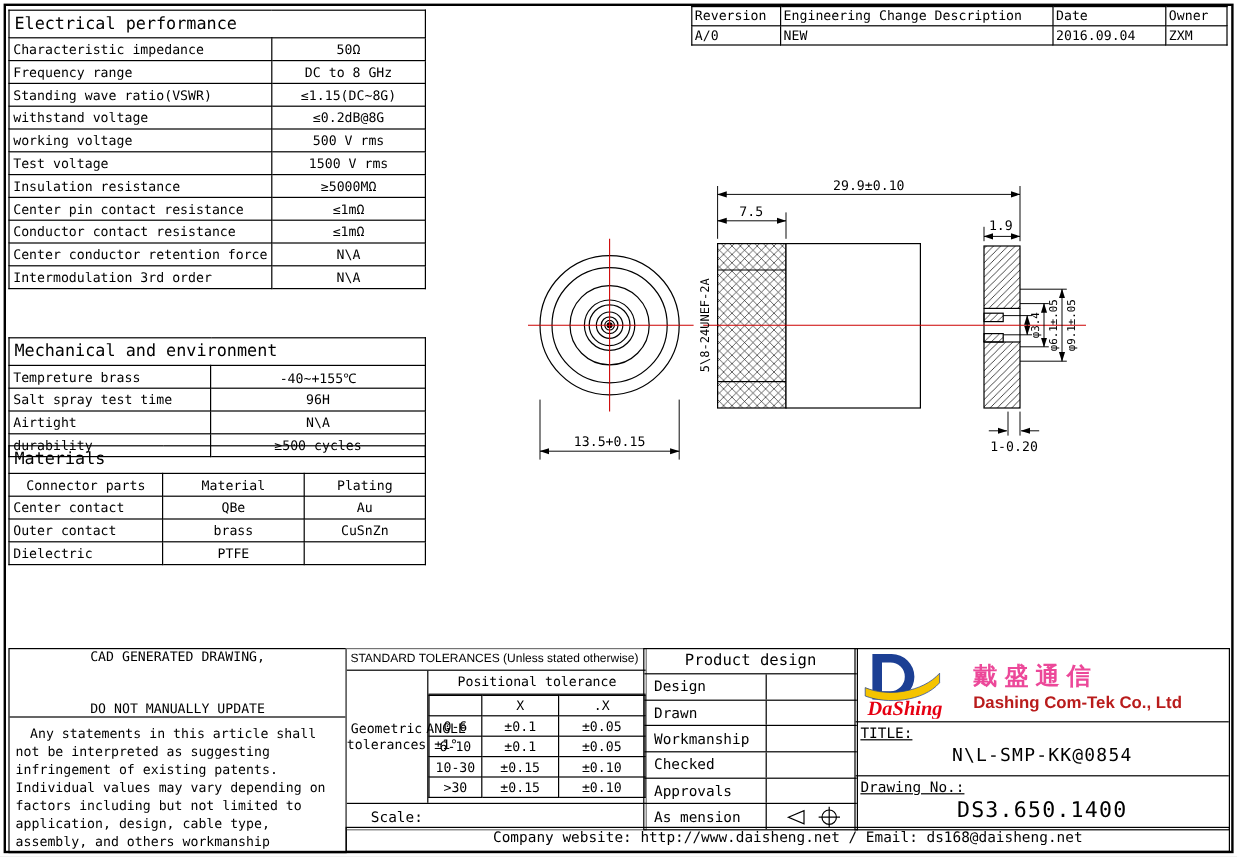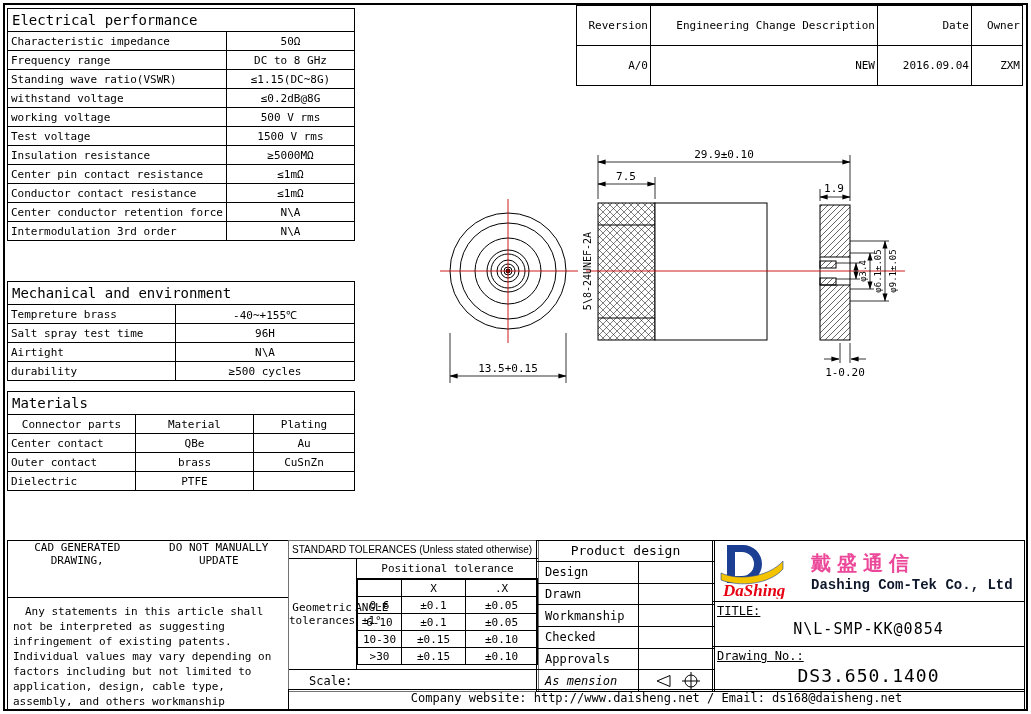--- a/index.html
+++ b/index.html
@@ -9,52 +9,52 @@
   .abs{position:absolute;}
   table{border-collapse:collapse;}
   td{border:1px solid #000;font-weight:normal;}
 
   .spec-table{font-size:11px;}
   .spec-table td{height:18px;padding:0 3px;white-space:nowrap;}
   .spec-title{font-size:14px;height:22px !important;padding:0 4px !important;}
   .val{text-align:center;}
 
   .rev-table{font-size:11px;}
-  .rev-table td{height:15px;text-align:right;padding:12px 2px;white-space:nowrap;}
+  .rev-table td{height:15px;text-align:left;padding:0 2px;white-space:nowrap;}
 
   
   .note-box{border:1px solid #000;}
   .cad-note{height:56px;border-bottom:1px solid #000;text-align:center;font-size:11px;
-            display:flex;flex-direction:row;justify-content:space-between;gap:3px;}
+            display:flex;flex-direction:column;justify-content:space-between;gap:3px;}
   .statement{padding:6px 5px;font-size:11px;line-height:15px;text-indent:12px;}
 
   .tol-box{border:1px solid #737373;font-size:11px;}
   .tol-header{height:17px;line-height:17px;border-bottom:1px solid #000;
               font-family:"Liberation Sans",sans-serif;font-size:10px;padding-left:3px;white-space:nowrap;}
   .tol-main{display:flex;height:110px;}
   .tol-left{width:67px;border-right:1px solid #000;display:flex;
             justify-content:space-around;align-items:center;text-align:center;}
   .tol-right{flex:1;}
   .pos-title{height:19px;line-height:19px;text-align:center;border-bottom:1px solid #000;}
   .pos-table{width:100%;font-size:11px;}
   .pos-table td{height:16px;text-align:center;padding:0;}
   .scale-row{height:23px;line-height:23px;border-top:1px solid #000;padding-left:20px;font-size:12px;}
 
   .prod-box{border:1px solid #000;display:flex;flex-direction:column;font-size:12px;}
   .prod-header{height:20px;line-height:20px;text-align:center;border-bottom:1px solid #000;font-size:13px;}
   .prod-row{flex:1;display:flex;border-bottom:1px solid #000;}
-  .prod-row:last-child{border-bottom:none;font-style:italic;}
+  .prod-row:last-child{border-bottom:none;}
   .prod-label{width:93px;border-right:1px solid #000;display:flex;align-items:center;padding-left:8px;}
   .prod-value{flex:1;display:flex;align-items:center;justify-content:center;gap:8px;}
 
   .company-box{border:1px solid #000;}
   .logo-row{height:60px;display:flex;align-items:center;padding-left:6px;gap:6px;overflow:hidden;}
   .logo-names .cn{color:#ec4899;font-size:20px;font-weight:bold;letter-spacing:6px;
                   font-family:"Liberation Sans",sans-serif;}
-  .logo-names .en{color:#0f172a;font-size:14px;font-family:Liberation Mono, monospace;font-weight:bold;}
+  .logo-names .en{color:#b91c1c;font-size:14px;font-family:Liberation Sans, sans-serif;font-weight:bold;}
   .title-row,.dno-row{position:relative;height:44px;border-top:1px solid #000;}
   .small-label{position:absolute;top:2px;left:4px;font-size:12px;text-decoration:underline;}
   .big-center{text-align:center;padding-top:18px;font-size:15px;letter-spacing:1px;}
   .dno-row .big-center{font-size:18px;}
 
   .footer-bar{border:1px solid #000;text-align:center;font-size:12px;line-height:17px;white-space:nowrap;}
 </style>
 </head>
 <body>
 
@@ -161,21 +161,21 @@
           <td>Airtight</td>
           <td class="val">N\A</td>
         </tr>
     <tr>
           <td>durability</td>
           <td class="val">≥500 cycles</td>
         </tr>
   </tbody>
     </table>
 
-  <table class="abs spec-table" style="left:7px;top:391px;width:348px">
+  <table class="abs spec-table" style="left:7px;top:371px;width:348px">
     <colgroup>
         <col style="width:128px">
         <col style="width:118px">
         <col>
       </colgroup>
     <tbody>
         <tr>
           <td colspan="3" class="spec-title">Materials</td>
         </tr>
     <tr>

